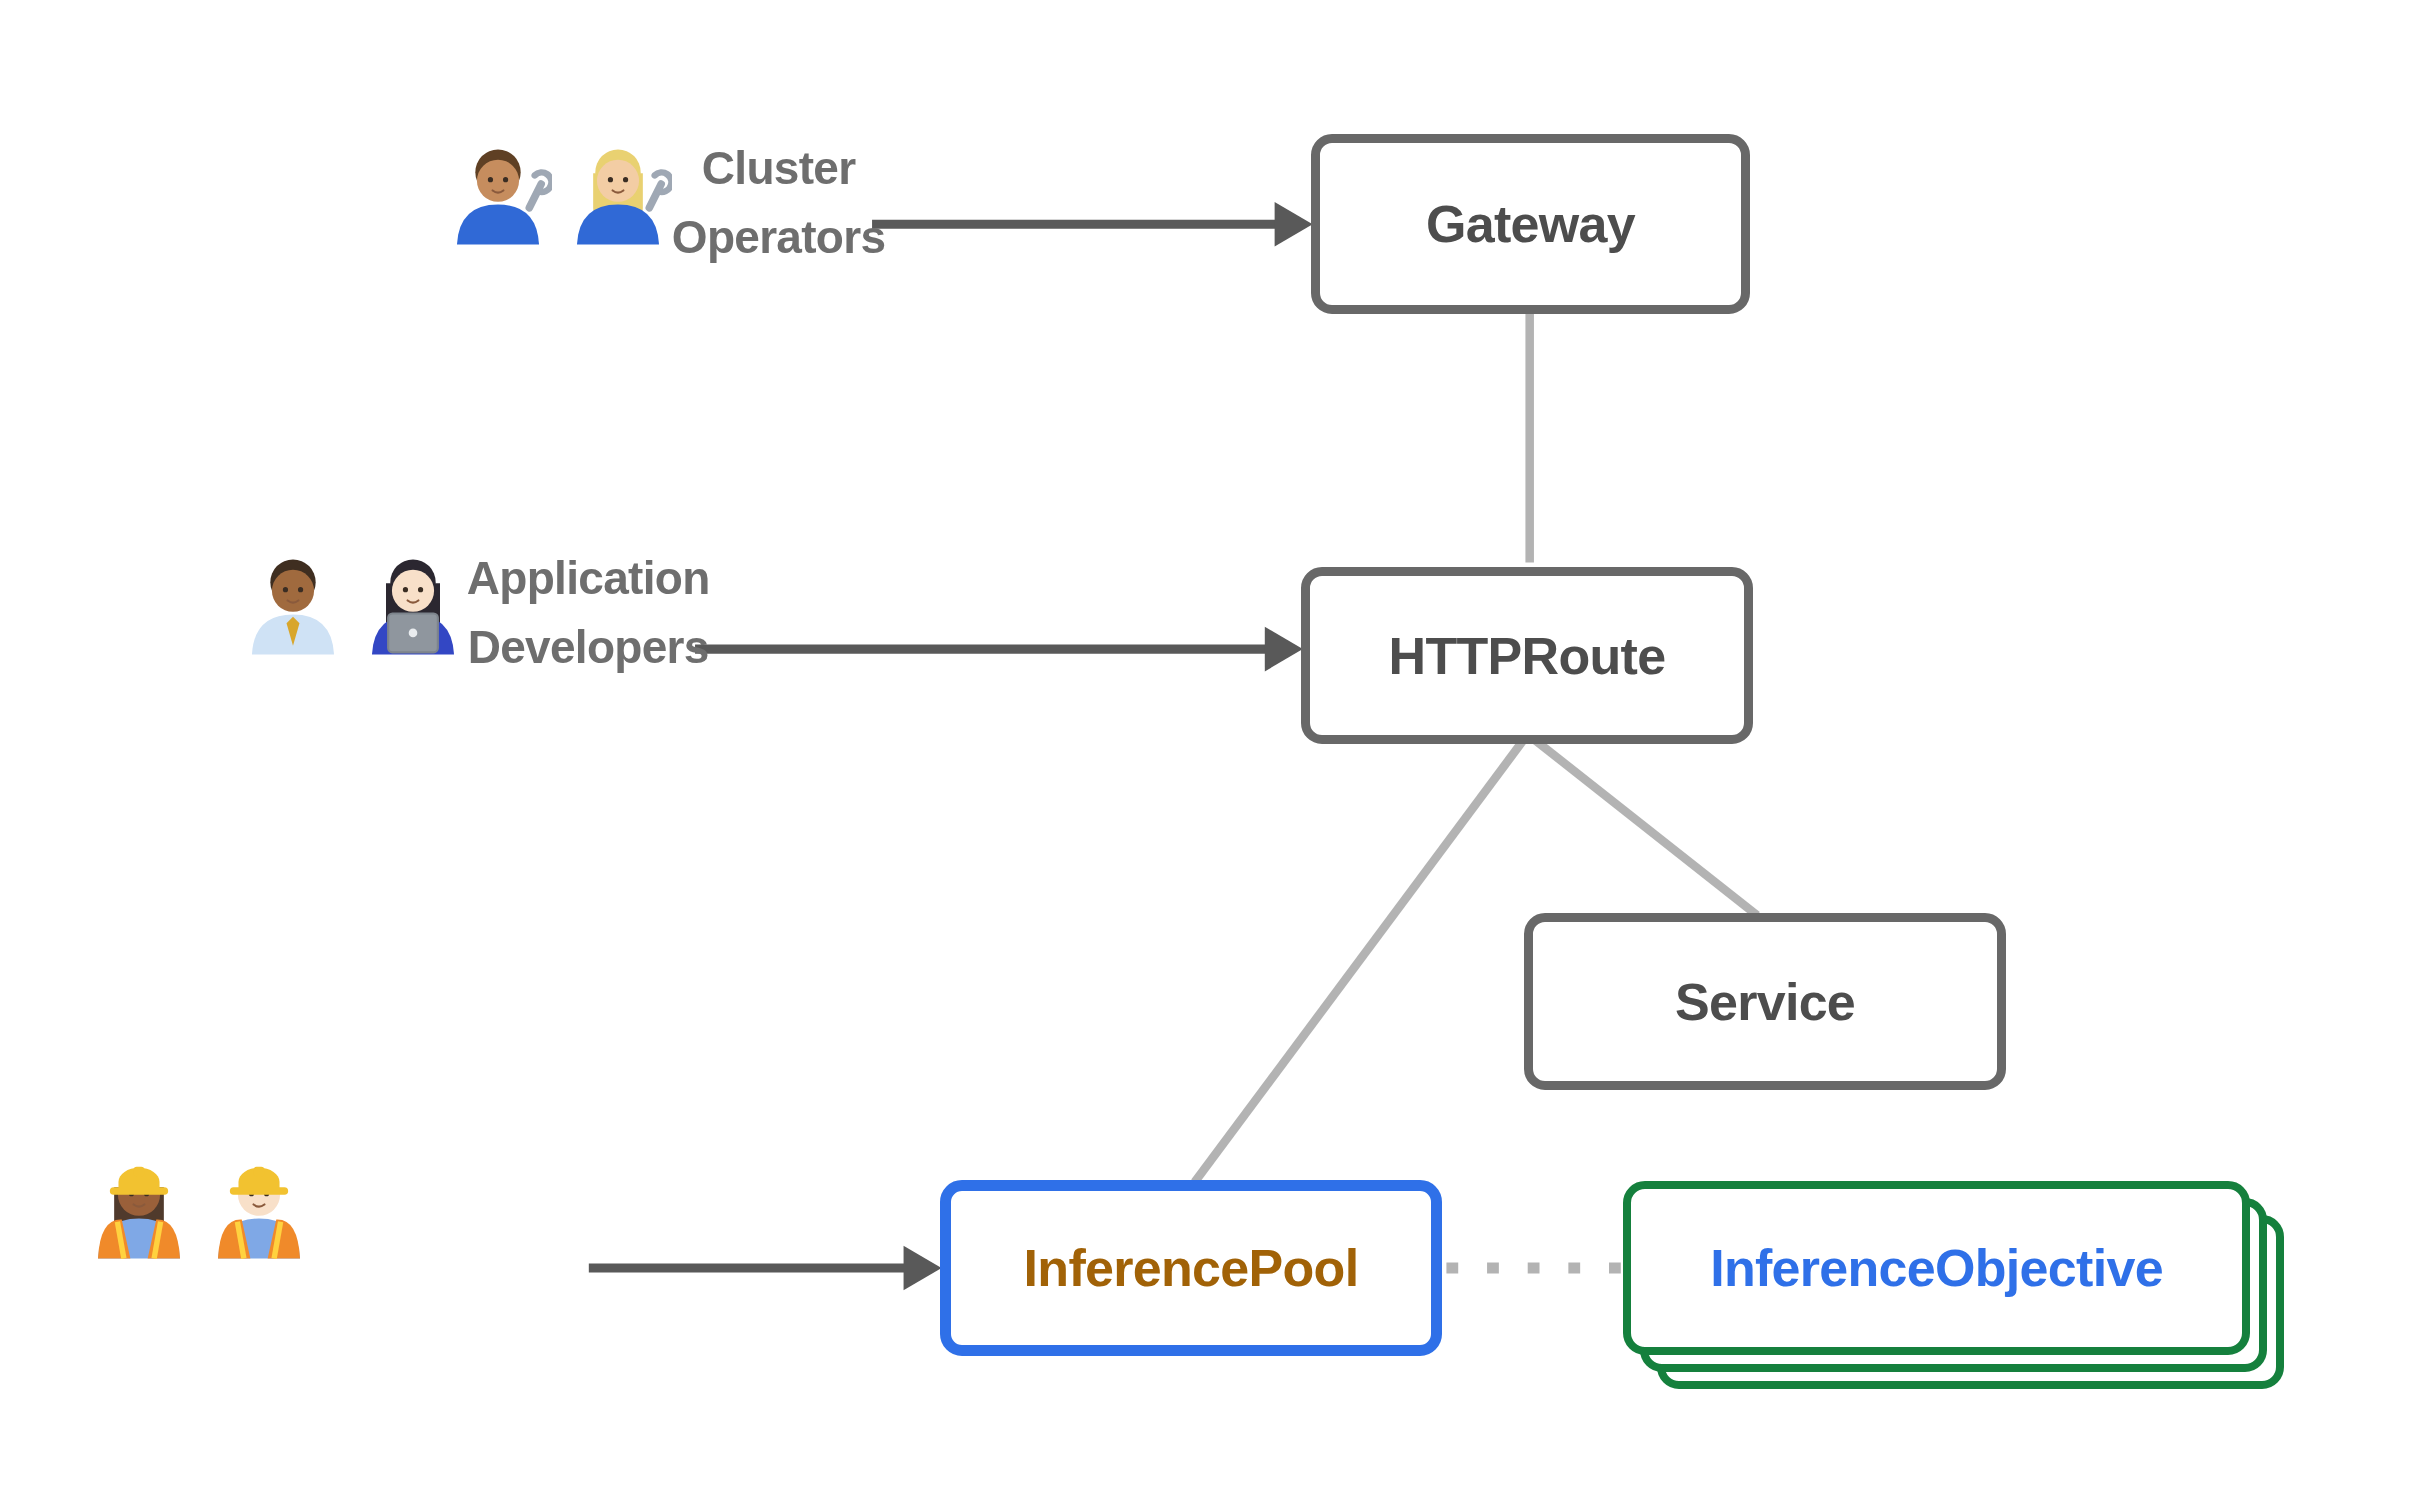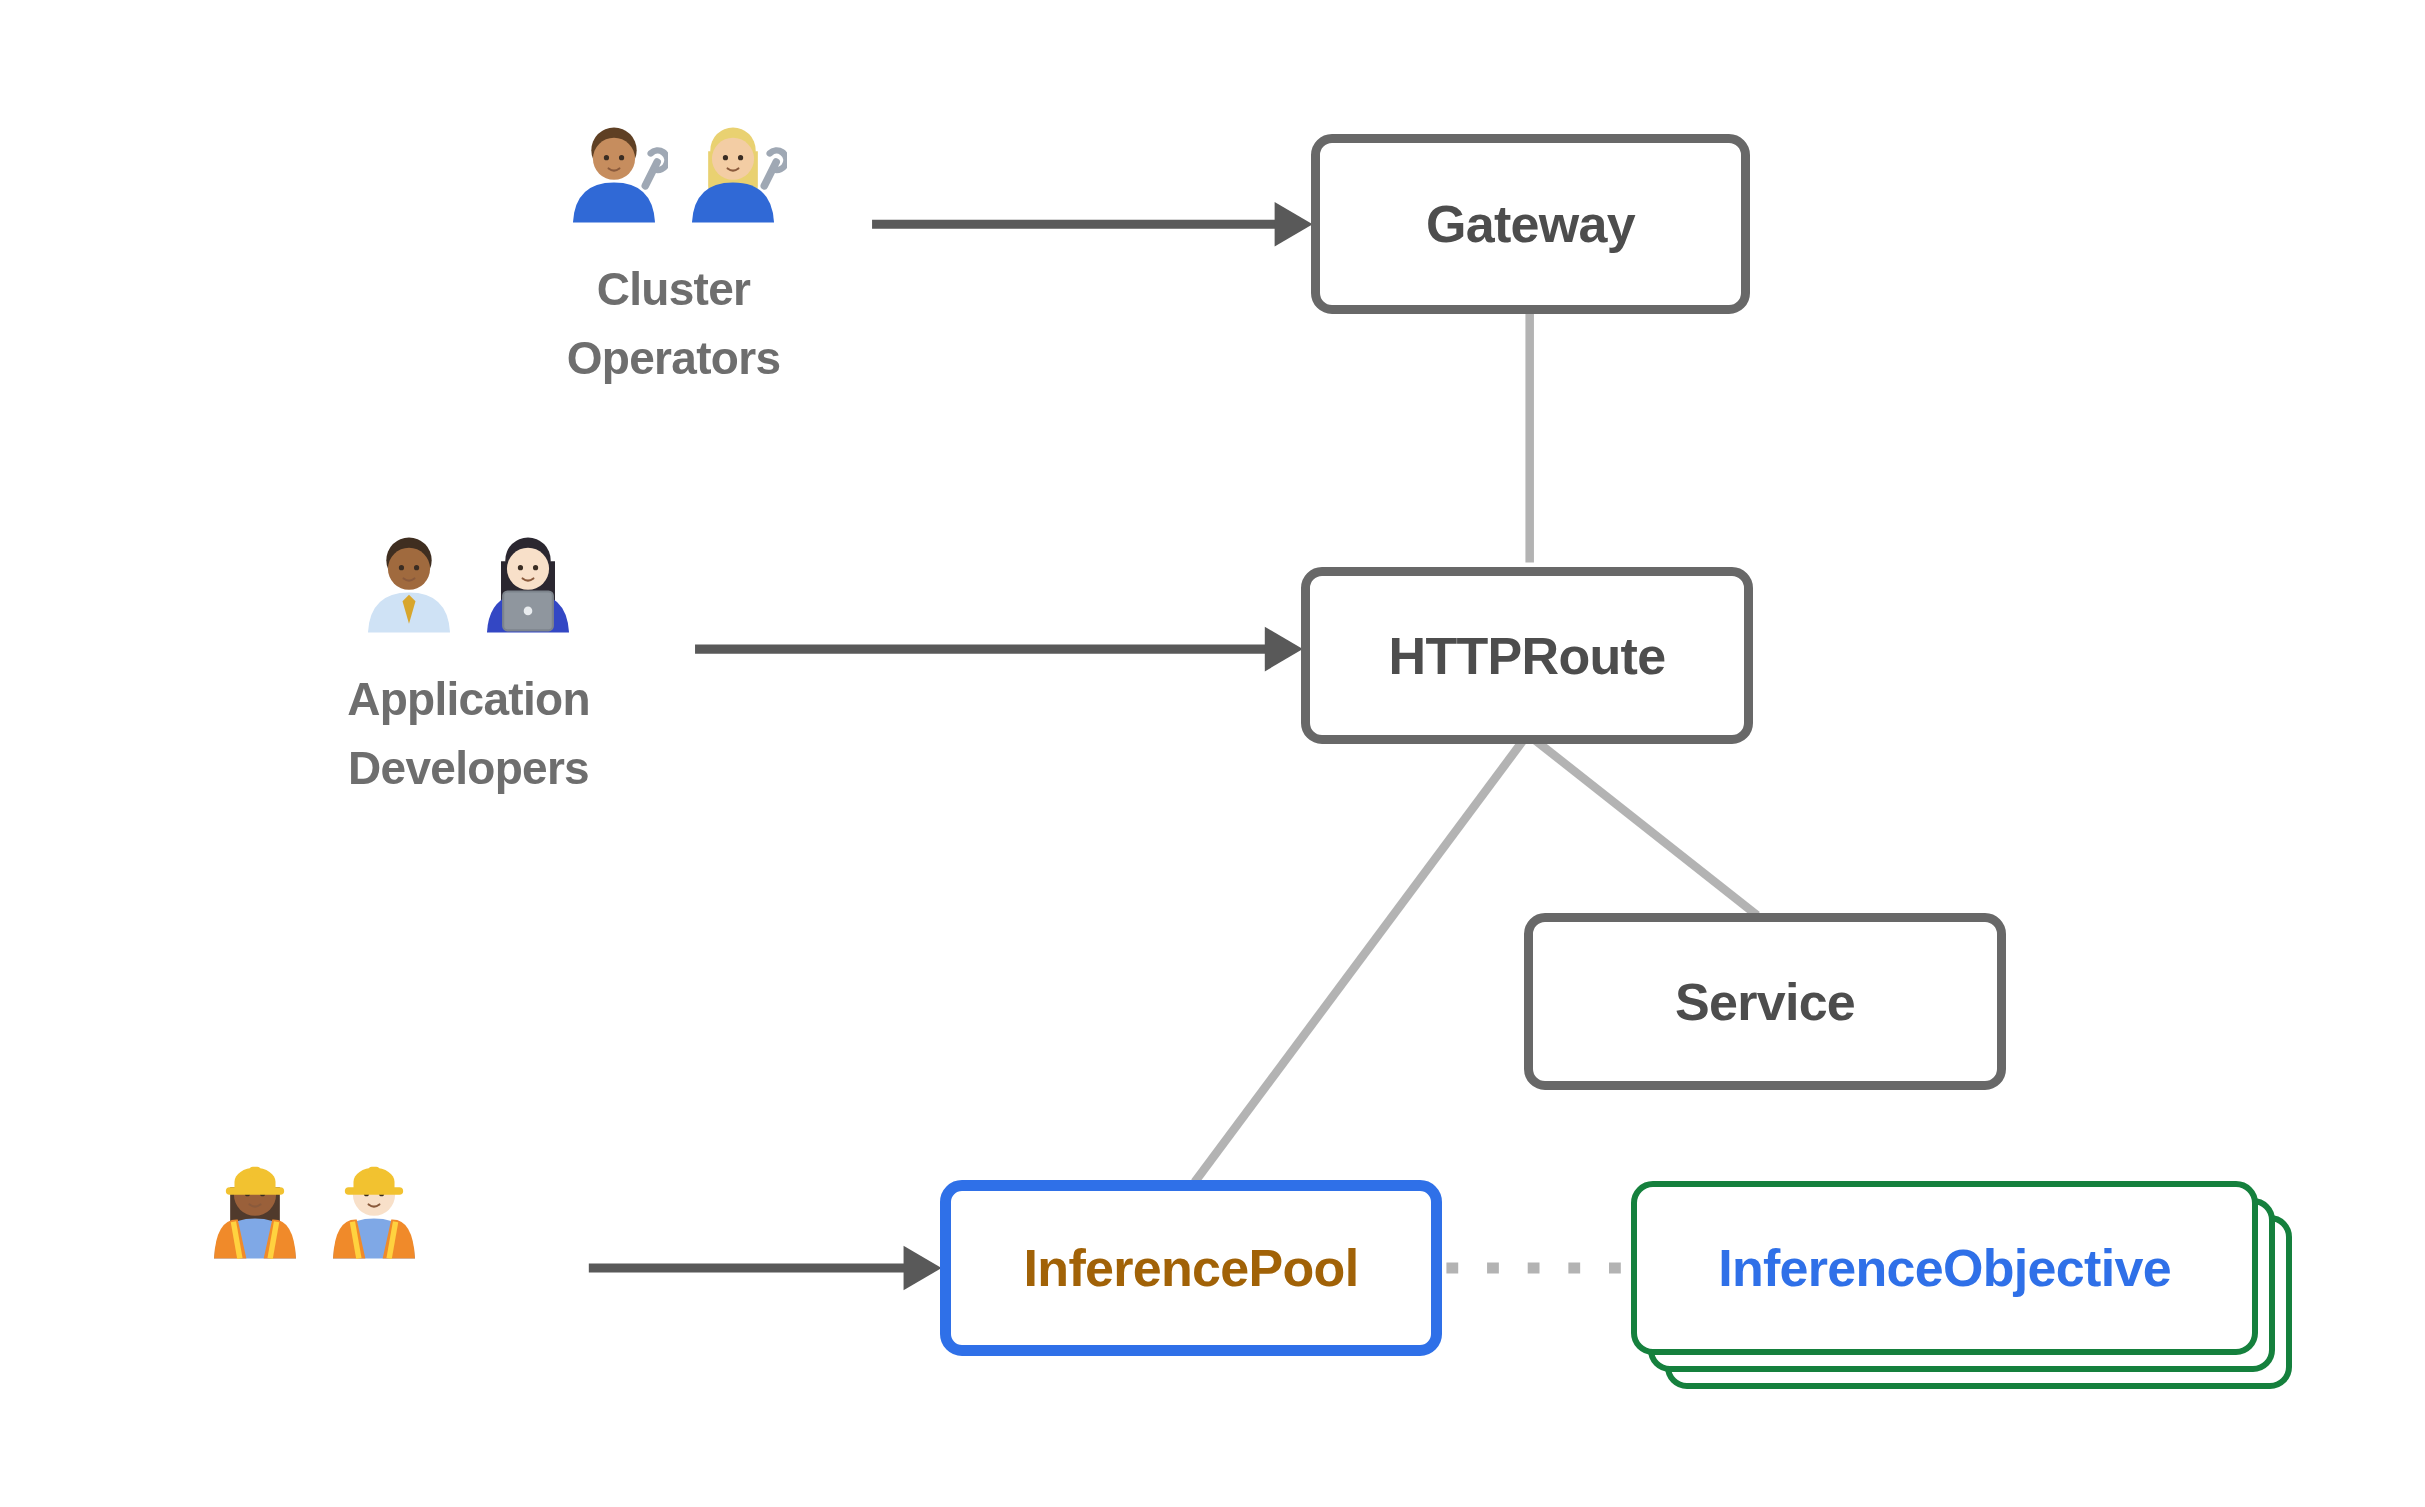--- a/index.html
+++ b/index.html
@@ -17,30 +17,30 @@
         box-sizing:border-box;}
   .node.blue{border:11px solid #2f70e8;color:#a16207;border-radius:22px;}
 
   #gateway-node   {left:1311px;top:134px; width:439px;height:180px;}
   #httproute-node {left:1301px;top:561px; width:452px;height:177px;margin-top:6px;}
   #service-node   {left:1524px;top:913px;width:482px;height:177px;}
   #inferencepool-node{left:940px;top:1180px;width:502px;height:176px;}
 
   
   #inferenceobjective-stack{position:absolute;left:1623px;top:1181px;width:627px;height:174px;}
-  .stack-layer{position:absolute;left:8px;top:0;width:100%;height:100%;
-               background:#ffffff;border:6px solid #15803d;border-radius:22px;
+  .stack-layer{position:absolute;left:0;top:0;width:100%;height:100%;
+               background:#ffffff;border:8px solid #15803d;border-radius:22px;
                box-sizing:border-box;}
   .stack-layer.l3{transform:translate(34px,34px);}
   .stack-layer.l2{transform:translate(17px,17px);}
   .stack-layer.front{display:flex;align-items:center;justify-content:center;
                color:#2f70e8;font-weight:700;font-size:52px;letter-spacing:-0.7px;}
 
   
-  .actor{position:absolute;width:459px;display:flex;flex-direction:column;align-items:center;}
+  .actor{position:absolute;width:459px;display:flex;align-items:center;}
   #actor-cluster-operators        {left:444px; top:108px;}
   #actor-application-developers   {left:239px; top:518px;}
   #actor-inference-platform-owners{left:85px; top:1144px;}
   .busts{display:flex;gap:11.8px;align-items:flex-end;}
   .bust{width:108px;height:121px;display:block;}
   .bust svg{width:100%;height:100%;display:block;}
   .actor-label{margin-top:26px;text-align:center;color:#6e6e6e;font-weight:700;
                font-size:46px;line-height:69px;letter-spacing:-0.7px;white-space:nowrap;}
 </style>
 </head>

